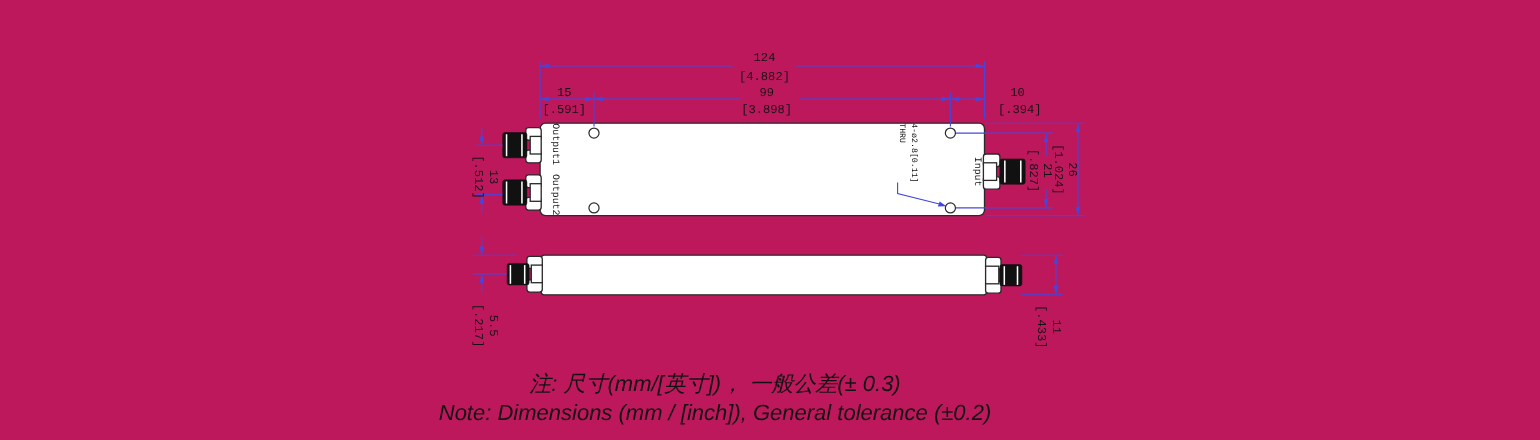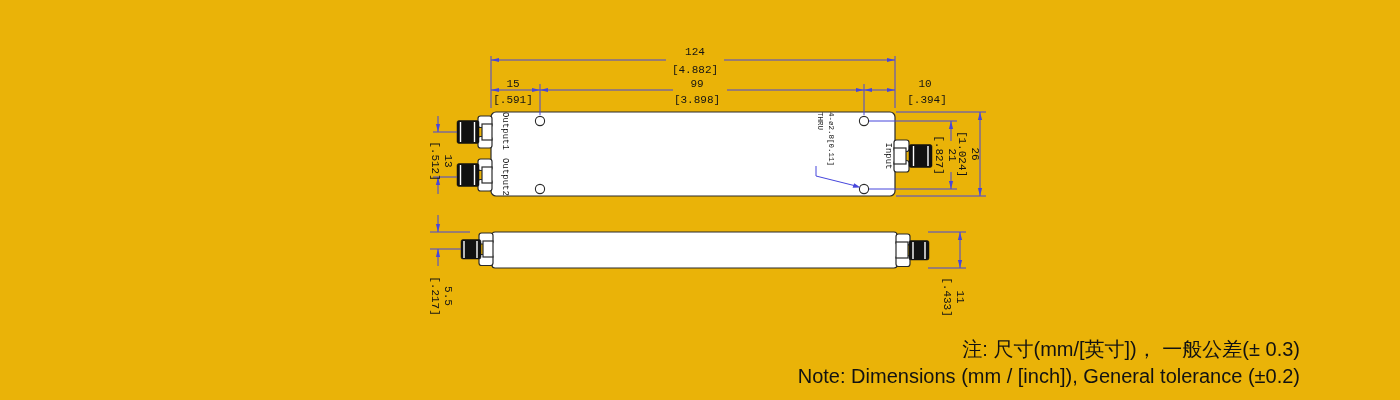--- a/index.html
+++ b/index.html
@@ -2,37 +2,37 @@
 <html style="--dim-color: #4646dc; --outline-color: #2a2a2a; --connector-color: #111111;"><head>
 <meta charset="utf-8">
 <style>
   :root{
     --dim-color:#4646dc;
     --outline-color:#2a2a2a;
     --connector-color:#111111;
     --text-color:#141414;
   }
   html,body{margin:0;padding:0;background:#ffffff;}
-  .stage{position:relative;width:1400px;height:400px;background:#eab308;overflow:hidden;
+  .stage{position:relative;width:1400px;height:400px;background:#be185d;overflow:hidden;
          font-family:"Liberation Sans",sans-serif;}
   svg{position:absolute;left:0;top:0;}
   .outline{stroke:var(--outline-color);stroke-width:1.2px;fill:#ffffff;}
   .hole{stroke:var(--outline-color);stroke-width:1.1px;fill:#ffffff;}
   .nut{fill:var(--connector-color);stroke:var(--connector-color);stroke-width:0.5px;}
   .slit{stroke:#ffffff;stroke-width:1.4px;}
   .ext,.dim-line{stroke:var(--dim-color);stroke-width:1px;fill:none;}
   .dim-arrow{fill:var(--dim-color);stroke:none;}
   .dim-text{font-family:"Liberation Mono","DejaVu Sans Mono",monospace;
             font-size:11px;fill:var(--text-color);}
   .label-text{font-family:"Liberation Mono","DejaVu Sans Mono",monospace;
               font-size:9px;fill:var(--text-color);}
   .callout-text{font-family:"Liberation Mono","DejaVu Sans Mono",monospace;
                 font-size:7.5px;fill:var(--text-color);}
-  .notes{position:absolute;left:0;top:336px;width:1300px;text-align:right;
-         color:#121212;font-size:20px;line-height:27px;}
+  .notes{position:absolute;left:0;top:336px;width:1300px;text-align:center;
+         color:#121212;font-size:20px;line-height:27px;font-style:italic;}
 </style>
 </head>
 <body>
 
 <div class="stage">
   <svg width="1400" height="400" viewBox="0 0 1400 400">
 
     <g>
       <rect class="outline" x="491" y="112" width="404" height="84" rx="5"></rect>
 

